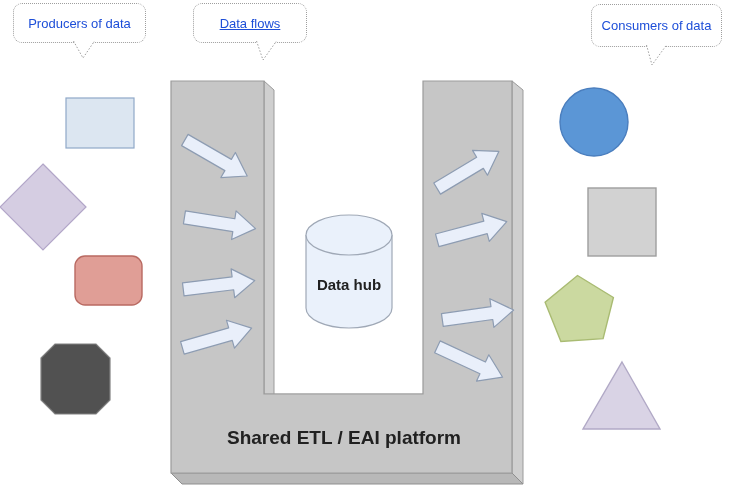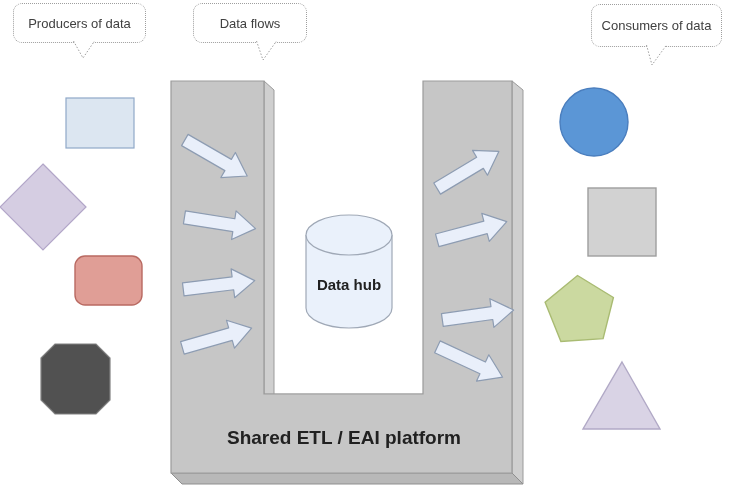--- a/index.html
+++ b/index.html
@@ -5,25 +5,25 @@
   html,body { margin:0; padding:0; background:#ffffff; }
   .stage {
     position:relative; width:747px; height:488px; overflow:hidden;
     background:#ffffff; font-family:"Liberation Sans", sans-serif;
   }
   .stage svg.diagram { position:absolute; left:0; top:0; }
   .callout {
     position:absolute; box-sizing:border-box;
     border:1px dotted #9e9e9e; border-radius:9px; background:#ffffff;
     display:flex; align-items:center; justify-content:center;
-    font-size:13px; color:#404040; z-index:2;
+    font-size:13px; color:#1d4ed8; z-index:2;
   }
   .callout .tail { position:absolute; top:100%; margin-top:-1px; z-index:3; }
   .co-producers { left:13px; top:3px;  width:133px; height:40px; }
-  .co-flows     { left:193px; top:3px; width:114px; height:40px; }
+  .co-flows     { left:193px; top:3px; width:114px; height:40px;text-decoration:underline; }
   .co-consumers { left:591px; top:4px; width:131px; height:43px; }
   .co-producers .tail { left:59px; }
   .co-flows .tail     { left:62px; }
   .co-consumers .tail { left:54px; }
   text.label-bold { font-family:"Liberation Sans", sans-serif; font-weight:bold; fill:#212121; }
 </style>
 </head>
 <body>
 
 <div class="stage">

